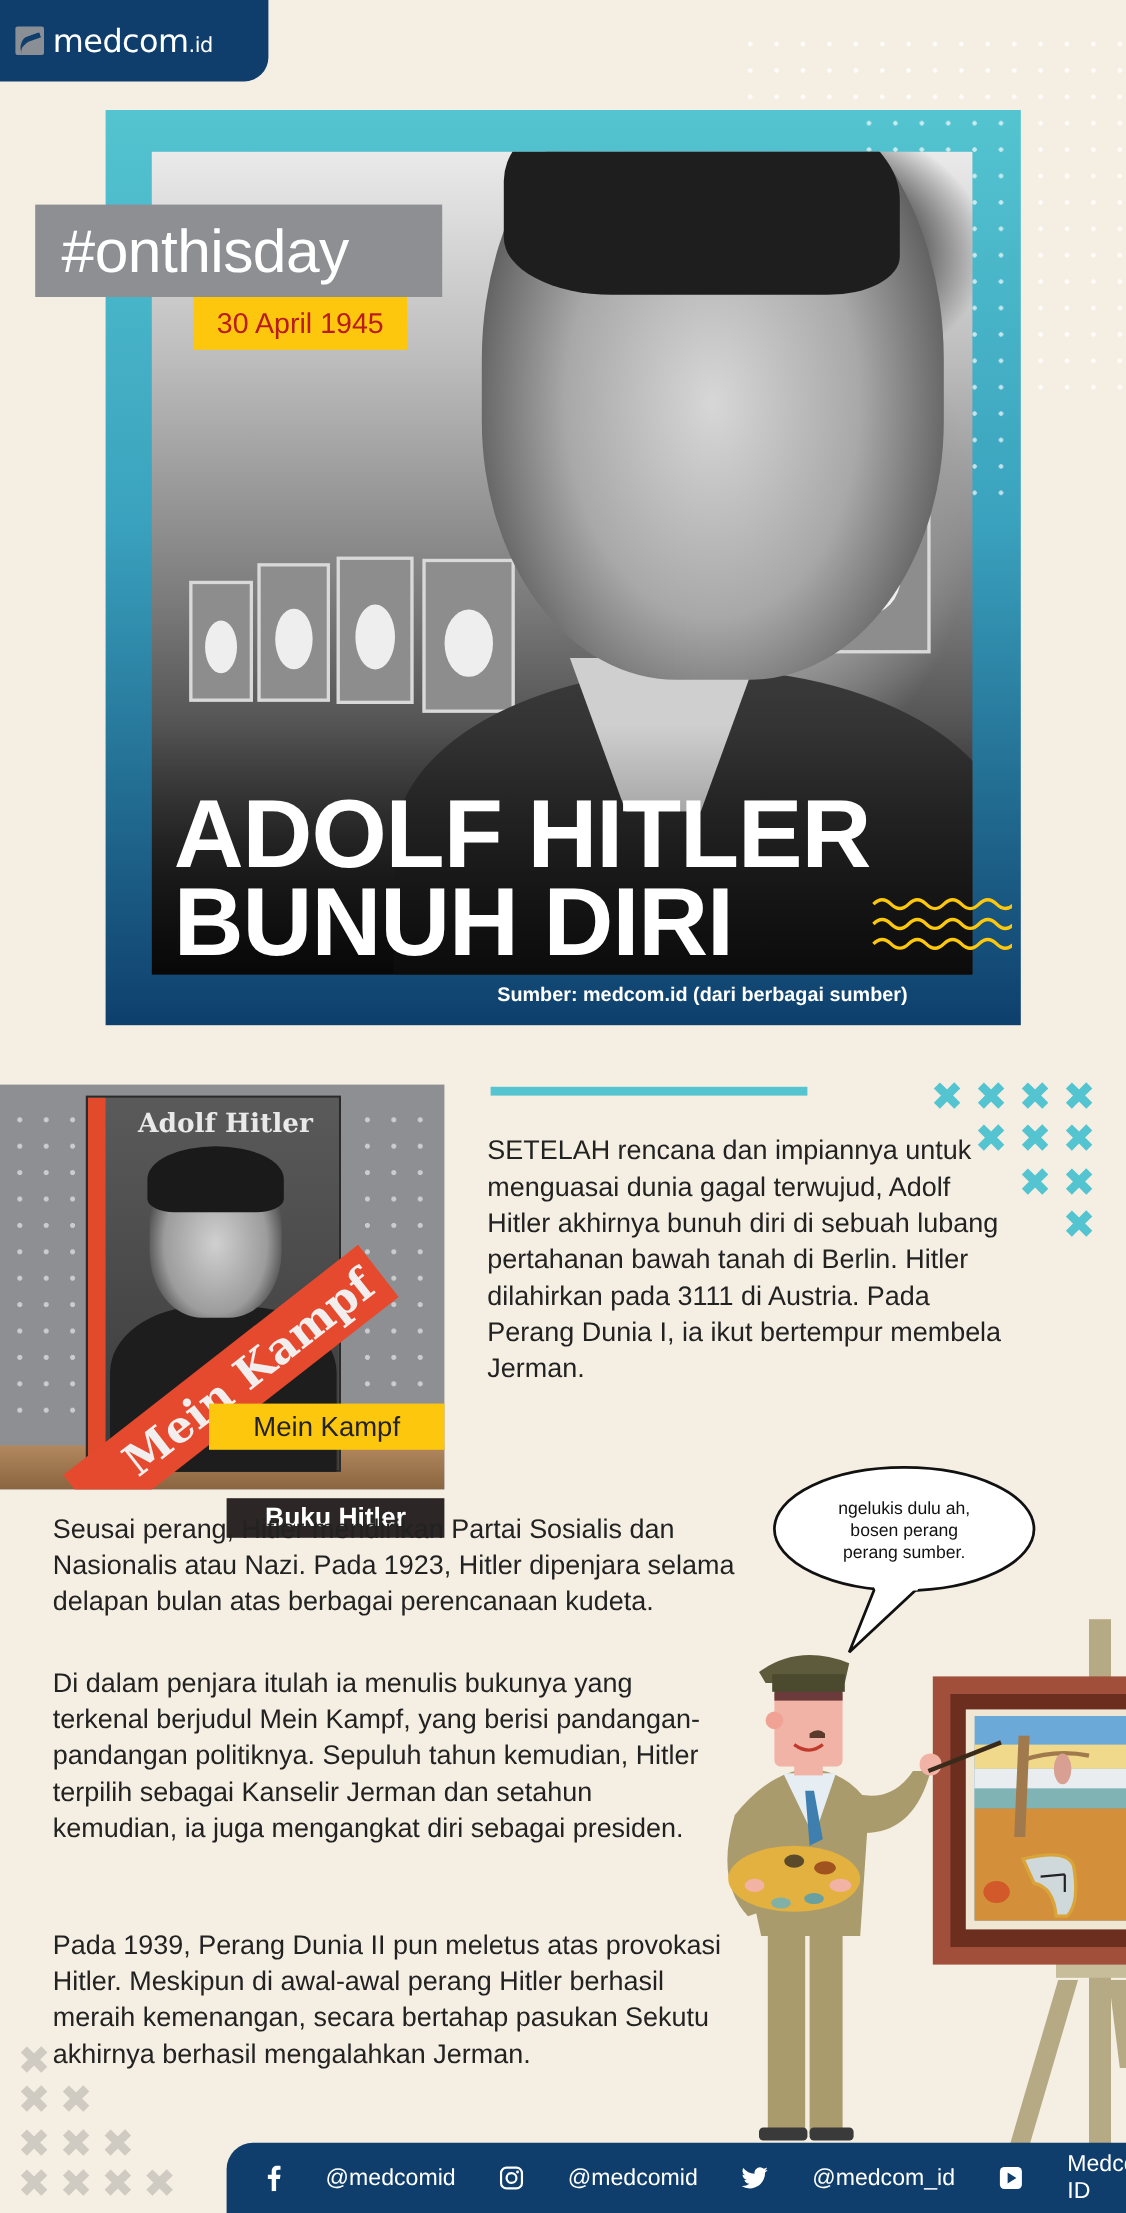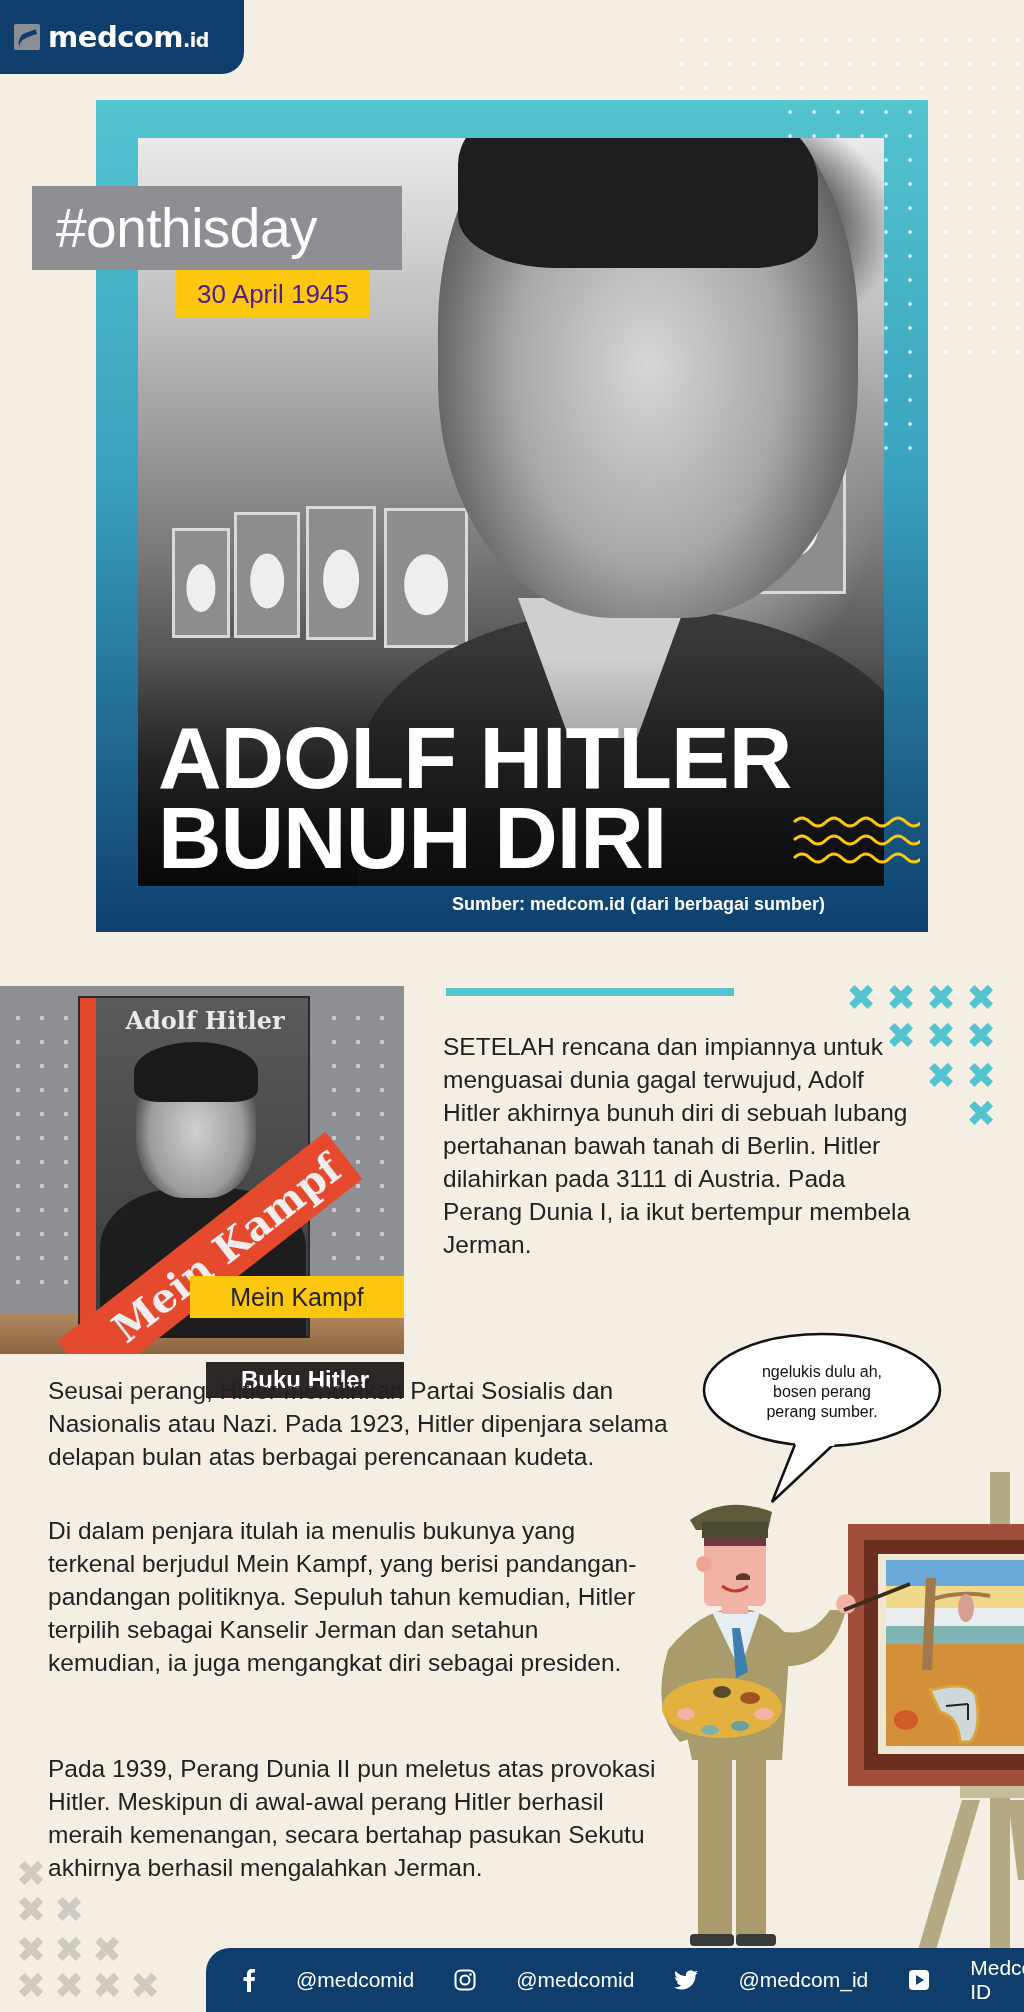--- a/index.html
+++ b/index.html
@@ -24,21 +24,21 @@
 
   
   .logo {
     left: 0; top: 0; width: 244px; height: 74px;
     background: #0f3e6c;
     border-bottom-right-radius: 22px;
     display: flex; align-items: center; padding-left: 14px;
   }
   .logo-mark { width: 26px; height: 26px; background: #8a8f96; border-radius: 2px; position: relative; margin-right: 8px; overflow: hidden; }
   .logo-mark:after { content: ""; position: absolute; left: 5px; top: 8px; width: 22px; height: 22px; border-top: 5px solid #0f3e6c; border-radius: 50% 0 0 0; transform: rotate(-20deg); }
-  .logo-text { color: #fff; font-weight: bold; font-size: 29px; letter-spacing: -0.5px; }
+  .logo-text { color: #fff; font-weight: normal; font-size: 29px; letter-spacing: -0.5px; }
   .logo-text small { font-size: 19px; }
 
   
   .hero-frame {
     left: 96px; top: 100px; width: 832px; height: 832px;
     background: linear-gradient(to bottom, #54c4d0 0%, #3aa2be 45%, #0e3f6d 100%);
   }
   .hero-photo {
     left: 138px; top: 138px; width: 746px; height: 748px;
     background:
@@ -78,21 +78,21 @@
   .waves { left: 792px; top: 812px; width: 128px; height: 56px; }
 
   .tag-onthisday {
     left: 0; top: 186px; width: 370px; height: 84px;
     background: #8e8f93; color: #fff;
     font-size: 55px; font-family: "Liberation Sans", sans-serif;
     display: flex; align-items: center; padding-left: 24px; letter-spacing: -0.5px; margin-left: 32px;
   }
   .tag-date {
     left: 176px; top: 270px; width: 194px; height: 48px;
-    background: #fcc70c; color: #4c1d95;
+    background: #fcc70c; color: #b91c1c;
     font-size: 26px; font-family: "Liberation Sans", sans-serif;
     display: flex; align-items: center; justify-content: center;
   }
 
   
   .dots-tr { left: 670px; top: 28px; width: 354px; height: 340px; }
 
   
   .book-panel { left: 0; top: 986px; width: 404px; height: 368px; background: #8e8f93; overflow: hidden; }
   .book-panel .dots-l { position: absolute; left: 6px; top: 20px; width: 70px; height: 290px; }

